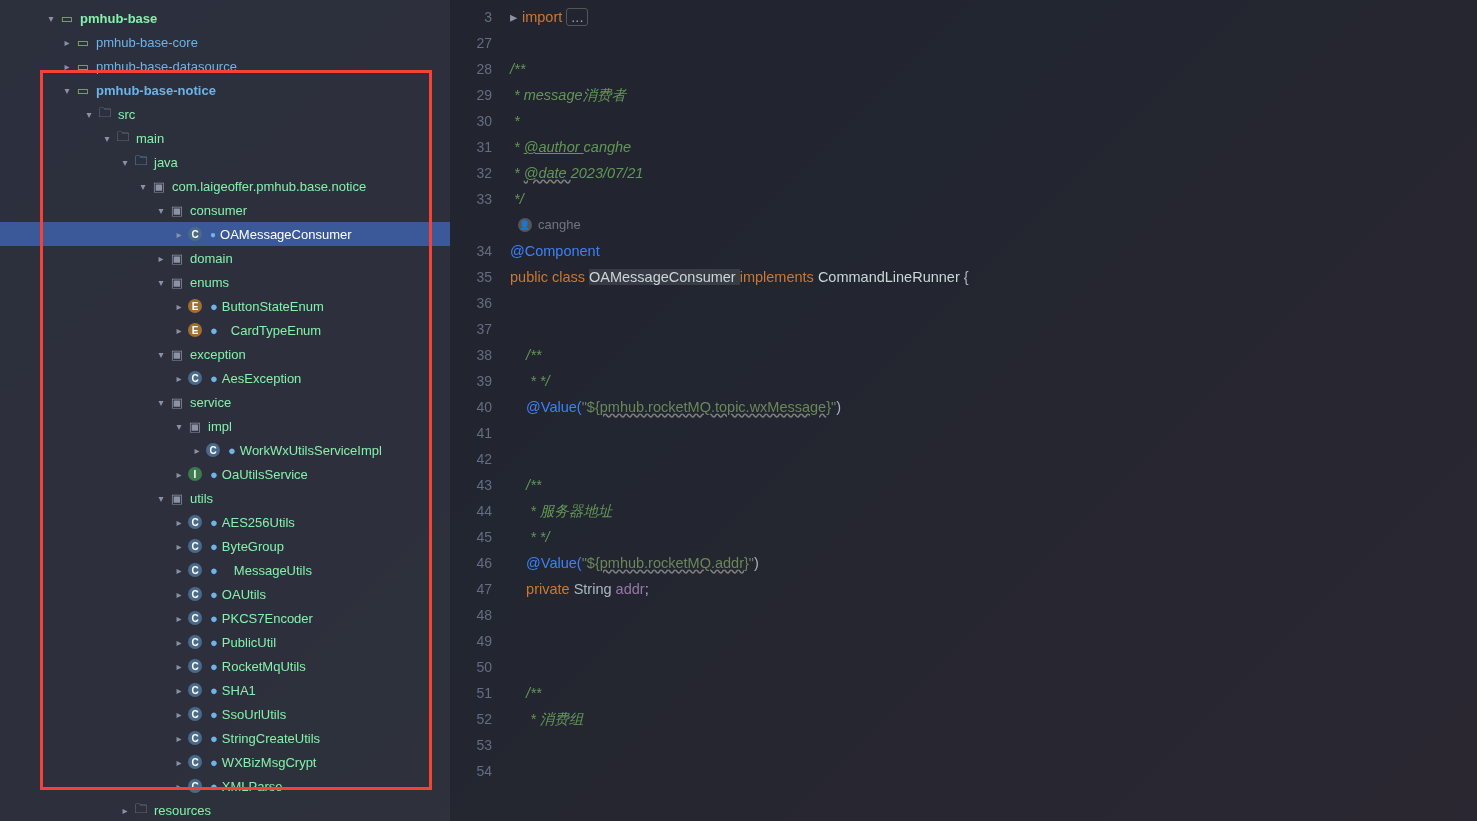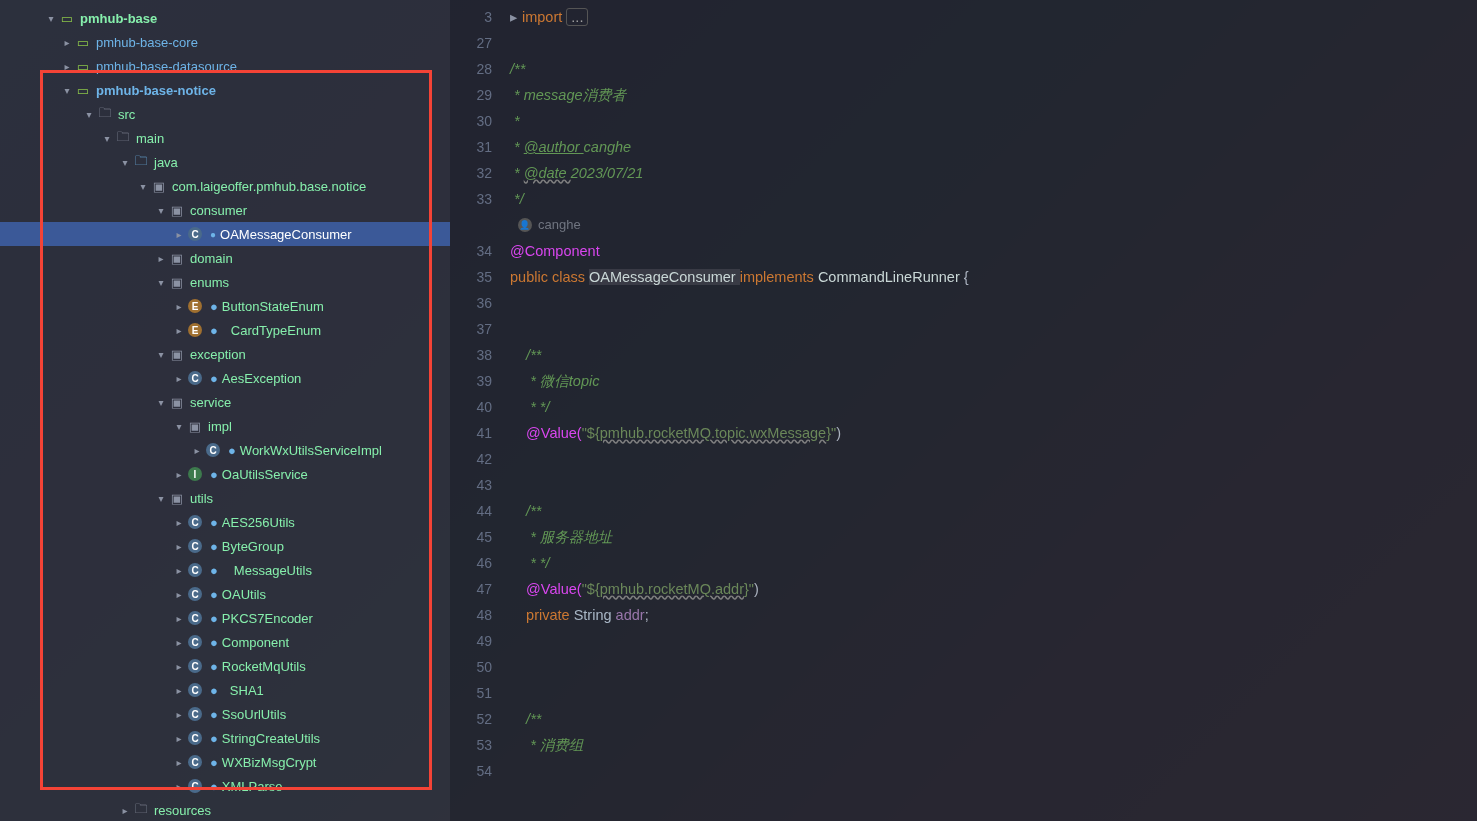--- a/index.html
+++ b/index.html
@@ -24,21 +24,21 @@
 .editor{flex:1;background:rgba(30,32,44,.85);position:relative;z-index:2;display:flex}
 .gutter{width:60px;padding-top:4px;text-align:right;color:#636d83;font-family:'Consolas','Monaco',monospace;font-size:14px;line-height:26px}
 .gutter-line{padding-right:18px;height:26px}
 .code{flex:1;padding-top:4px;font-family:'Consolas','Monaco',monospace;font-size:14.5px;line-height:26px;color:#abb2bf}
 .code-line{height:26px;white-space:pre}
 .fold{color:#8b92a3;display:inline-block;width:12px}
 .kw{color:#cc7832}
 .str{color:#6a8759}
 .comment{font-style:italic;color:#629755}
 .comment-tag{font-style:italic;color:#629755}
-.ann{color:#d946ef}
+.ann{color:#3b82f6}
 .cls{color:#a9b7c6}
 .cls-lt{color:#c9d7d6}
 .underl{text-decoration:underline;text-decoration-color:#808080;text-decoration-style:wavy}
 .dotted{color:#a0a0a0;border:1px solid #555;padding:0 4px;border-radius:3px}
 .author-hint{color:#707580;font-size:13px;display:flex;align-items:center;height:26px;padding-left:8px}
 .author-hint .av{display:inline-flex;width:14px;height:14px;border-radius:50%;background:#555;margin-right:6px;align-items:center;justify-content:center;font-size:9px}
 .circ{display:inline-flex;width:14px;height:14px;border-radius:50%;align-items:center;justify-content:center;font-size:10px;font-weight:bold}
 .circ.C{background:#4a6a8a;color:#fff}
 .circ.I{background:#3d7a4d;color:#fff}
 .circ.E{background:#a07030;color:#fff}
@@ -239,39 +239,39 @@
         <span class="modified-dot">●</span>
         <span class="label" style="margin-left:4px">PKCS7Encoder</span>
       </div>
     <div class="tree-item">
         <span class="indent" style="width:172px"></span>
         <span class="chevron">▸</span>
         <span class="icon">
           <span class="circ C">C</span>
         </span>
         <span class="modified-dot">●</span>
-        <span class="label" style="margin-left:4px">Component</span>
+        <span class="label" style="margin-left:4px">PublicUtil</span>
       </div>
     <div class="tree-item">
         <span class="indent" style="width:172px"></span>
         <span class="chevron">▸</span>
         <span class="icon">
           <span class="circ C">C</span>
         </span>
         <span class="modified-dot">●</span>
         <span class="label" style="margin-left:4px">RocketMqUtils</span>
       </div>
     <div class="tree-item">
         <span class="indent" style="width:172px"></span>
         <span class="chevron">▸</span>
         <span class="icon">
           <span class="circ C">C</span>
         </span>
         <span class="modified-dot">●</span>
-        <span class="label" style="margin-left:12px">SHA1</span>
+        <span class="label" style="margin-left:4px">SHA1</span>
       </div>
     <div class="tree-item">
         <span class="indent" style="width:172px"></span>
         <span class="chevron">▸</span>
         <span class="icon">
           <span class="circ C">C</span>
         </span>
         <span class="modified-dot">●</span>
         <span class="label" style="margin-left:4px">SsoUrlUtils</span>
       </div>
@@ -355,21 +355,20 @@
     <div class="code-line"><span class="comment"> */</span></div>
     <div class="author-hint">
         <span class="av">👤</span>
         <span>canghe</span>
       </div>
     <div class="code-line"><span class="ann">@Component</span></div>
     <div class="code-line"><span class="kw">public </span><span class="kw">class </span><span class="cls-lt" style="background:rgba(80,80,90,.5)">OAMessageConsumer </span><span class="kw">implements </span><span class="cls-lt">CommandLineRunner </span><span>{</span></div>
     <div class="code-line"></div>
     <div class="code-line"></div>
     <div class="code-line"><span class="comment">    /**</span></div>
-    <div class="code-line"><span class="comment">     * 微信</span><span class="comment">topic</span></div>
     <div class="code-line"><span class="comment">     * */</span></div>
     <div class="code-line"><span class="ann">    @Value(</span><span class="str">"${</span><span class="str underl">pmhub.rocketMQ.topic.wxMessage</span><span class="str">}"</span><span>)</span></div>
     <div class="code-line"></div>
     <div class="code-line"></div>
     <div class="code-line"><span class="comment">    /**</span></div>
     <div class="code-line"><span class="comment">     * 服务器地址</span></div>
     <div class="code-line"><span class="comment">     * */</span></div>
     <div class="code-line"><span class="ann">    @Value(</span><span class="str">"${</span><span class="str underl">pmhub.rocketMQ.addr</span><span class="str">}"</span><span>)</span></div>
     <div class="code-line"><span class="kw">    private </span><span class="cls">String </span><span style="color:#9876aa">addr</span><span>;</span></div>
     <div class="code-line"></div>

